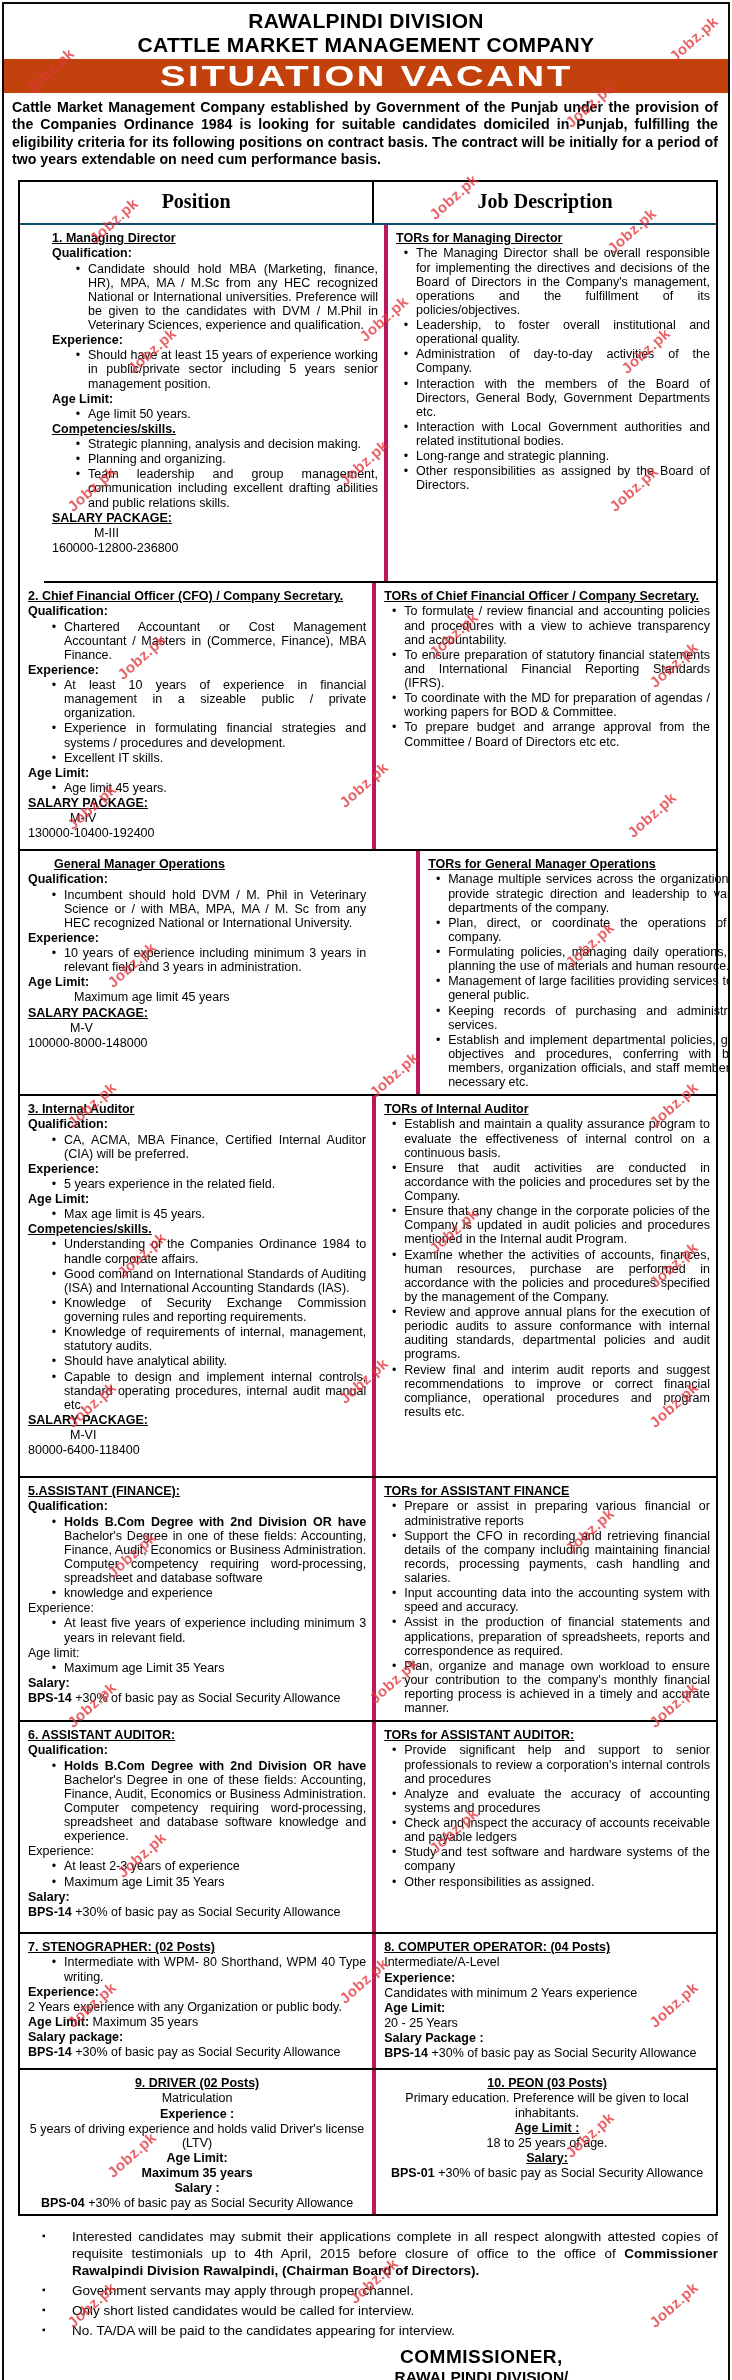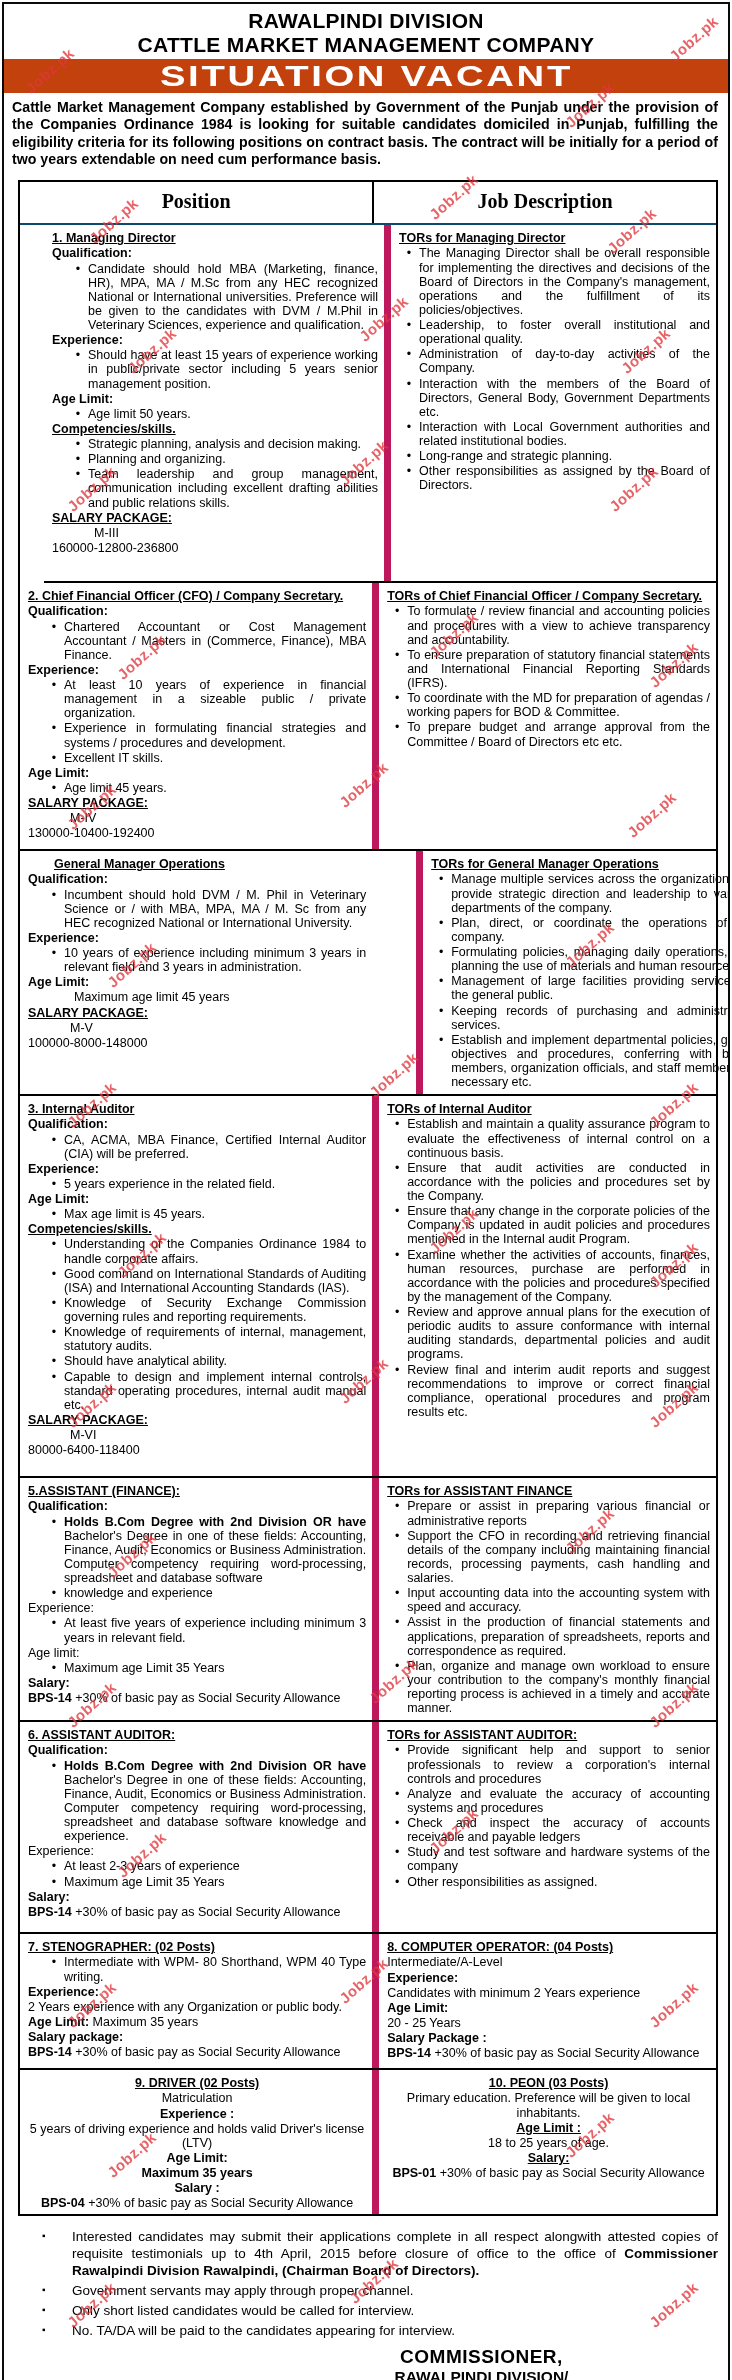--- a/index.html
+++ b/index.html
@@ -12,21 +12,21 @@
   .banner span{display:inline-block;font-weight:900;font-size:29px;letter-spacing:2px;transform:scaleX(1.32);transform-origin:center;}
   .intro{font-weight:bold;text-align:justify;font-size:14.2px;line-height:1.22;padding:6px 10px 2px 8px;}
   .jobtable{border:2px solid #000;margin:10px 10px 0 14px;}
   .thead{display:grid;grid-template-columns:50.6% 49.4%;border-bottom:2px solid #0c4a6e;}
   .thead>div{font-family:"Liberation Serif",serif;font-weight:bold;font-size:20px;text-align:center;padding:8px 0 10px;}
   .thead>div:last-child{border-left:2px solid #000;}
   .trow{display:grid;grid-template-columns:50.6% 49.4%;}
   #table-body .trow{border-bottom:2px solid #000;}
   #table-body .trow:last-child{border-bottom:none;}
   .tcell{padding:4px 6px 4px 8px;font-size:12.5px;line-height:1.13;box-sizing:border-box;}
-  .tcell.right{border-left:7px solid #be185d;}
+  .tcell.right{border-left:4px solid #be185d;}
   .blk-h{font-weight:bold;text-decoration:underline;margin:2px 0 1px;}
   .blk-hc{padding-left:26px;}
   .blk-l{font-weight:bold;margin-top:1px;}
   .blk-u{text-decoration:underline;}
   .blk-pl{margin-top:1px;}
   .blk-t{margin-top:1px;}
   .blk-ti{padding-left:46px;margin-top:1px;}
   .blk-sal1{padding-left:42px;margin-top:1px;}
   .blk-b{display:flex;margin:1px 0;}
   .pos .blk-b{padding-left:16px;}

